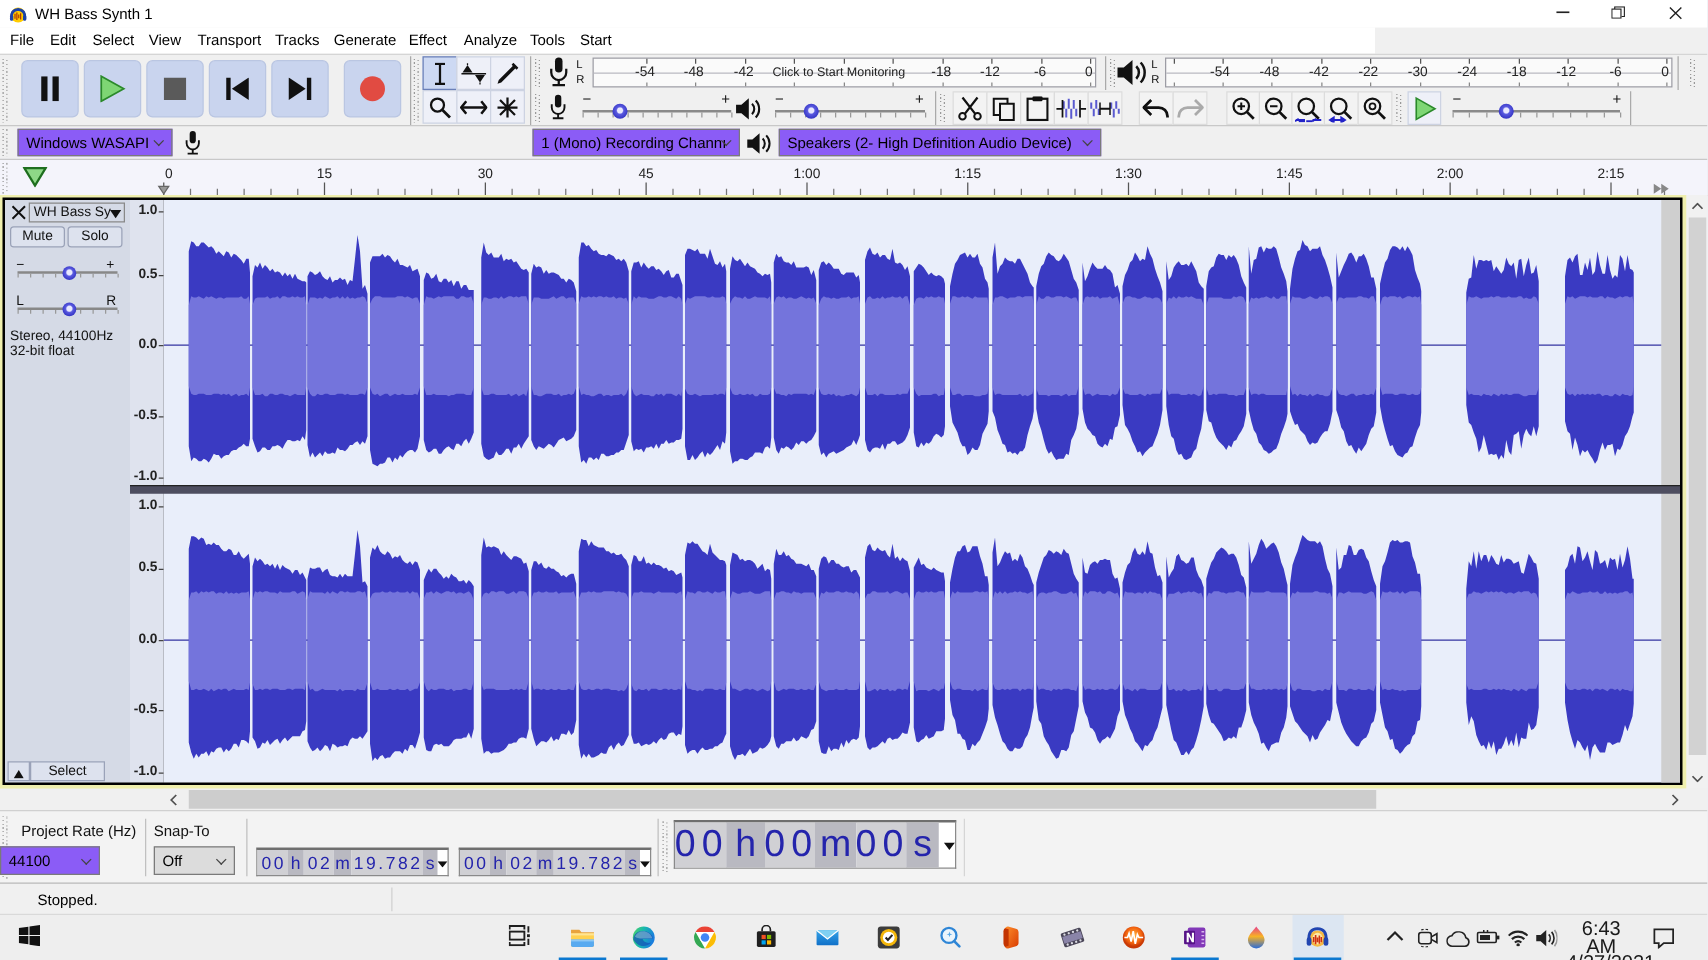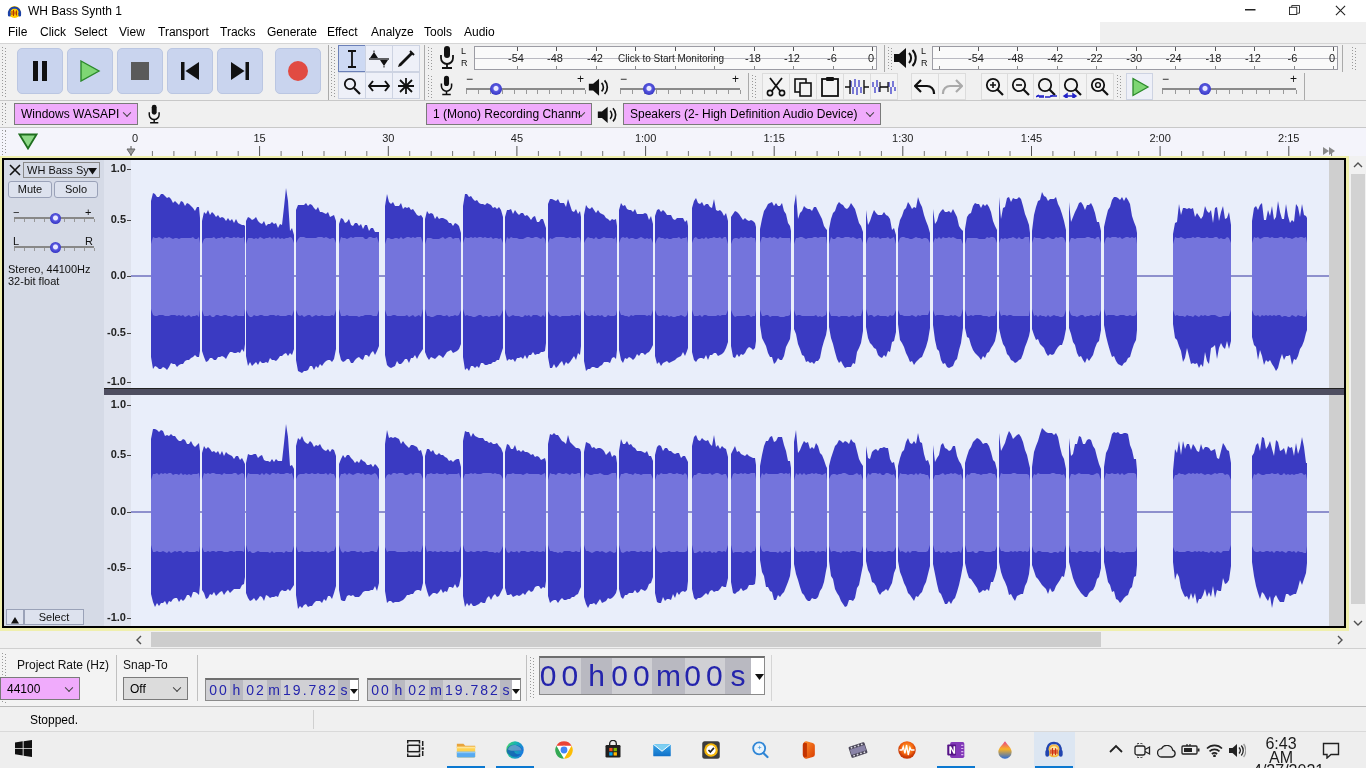--- a/index.html
+++ b/index.html
@@ -1,17 +1,17 @@
 <!DOCTYPE html>
 <html><head><meta charset="utf-8"><style>
 *{margin:0;padding:0;box-sizing:border-box}
 html,body{width:1366px;height:768px;overflow:hidden}
 body{font-family:"Liberation Sans",sans-serif;position:relative;background:#f0f0f0}
 .abs{position:absolute}
-.combo{position:absolute;background:#f0abfc;border:1px solid #7a7a7a;font-size:12px;color:#000;display:flex;align-items:center;padding-left:6px;white-space:nowrap;overflow:hidden}
+.combo{position:absolute;background:#8b5cf6;border:1px solid #7a7a7a;font-size:12px;color:#000;display:flex;align-items:center;padding-left:6px;white-space:nowrap;overflow:hidden}
 .combo .chev{position:absolute;right:7px;top:50%;width:6px;height:6px;border-right:1.6px solid #444;border-bottom:1.6px solid #444;transform:translateY(-72%) rotate(45deg);font-size:0}
 .gripper{position:absolute;width:4px;background-image:repeating-linear-gradient(to bottom,#999 0 1px,transparent 1px 3px),repeating-linear-gradient(to bottom,#999 0 1px,transparent 1px 3px);background-size:1px 100%,1px 100%;background-position:0 0,3px 1px;background-repeat:repeat-y}
 .vsep{position:absolute;width:1px;background:#aaa}
 </style></head>
 <body>
 
 <div class="abs" style="left:0;top:0;width:1366px;height:22px;background:#ffffff">
   <svg class="abs" style="left:7px;top:4px" width="15" height="15" viewBox="0 0 15 15">
     <circle cx="7.5" cy="8" r="6" fill="#ffcc00"></circle>
     <path d="M2 11 Q1.5 4 7.5 3.5 Q13.5 4 13 11" fill="none" stroke="#1c42a8" stroke-width="2.2"></path>
@@ -27,30 +27,30 @@
       <rect x="0.5" y="2.5" width="8" height="8" fill="none" stroke="#222"></rect>
       <path d="M3 2.5 V0.5 H11.5 V9 H9" fill="none" stroke="#222"></path>
     </svg>
   <svg class="abs" style="left:1335px;top:5px" width="11" height="11" viewBox="0 0 12 12">
       <path d="M1 1 L11 11 M11 1 L1 11" stroke="#222" stroke-width="1.2"></path>
     </svg>
 </div>
 
 <div class="abs" style="left:0;top:22px;width:1100px;height:21px;background:#ffffff;font-size:12px;color:#000">
   <span class="abs" style="left:8px;top:3px">File</span>
-  <span class="abs" style="left:40px;top:3px">Click</span>
+  <span class="abs" style="left:40px;top:3px">Edit</span>
   <span class="abs" style="left:74px;top:3px">Select</span>
   <span class="abs" style="left:119px;top:3px">View</span>
   <span class="abs" style="left:158px;top:3px">Transport</span>
   <span class="abs" style="left:220px;top:3px">Tracks</span>
   <span class="abs" style="left:267px;top:3px">Generate</span>
   <span class="abs" style="left:327px;top:3px">Effect</span>
   <span class="abs" style="left:371px;top:3px">Analyze</span>
   <span class="abs" style="left:424px;top:3px">Tools</span>
-  <span class="abs" style="left:464px;top:3px">Audio</span>
+  <span class="abs" style="left:464px;top:3px">Start</span>
 </div>
 
 <div class="abs" style="left:0;top:43px;width:1366px;height:57px;background:#f0f0f0;border-top:1px solid #d5d5d5">
 
   <div class="gripper" style="left:2px;top:3px;height:51px"></div>
   <div class="abs" style="left:17px;top:4px;width:46px;height:46px;background:#c9d4ee;border:1px solid #bac6e2;border-radius:5px">
       <svg class="abs" style="left:50%;top:50%;transform:translate(-50%,-50%)" width="16" height="20">
         <rect x="1" y="0" width="5" height="20" fill="#111"></rect>
         <rect x="10" y="0" width="5" height="20" fill="#111"></rect>
       </svg>

